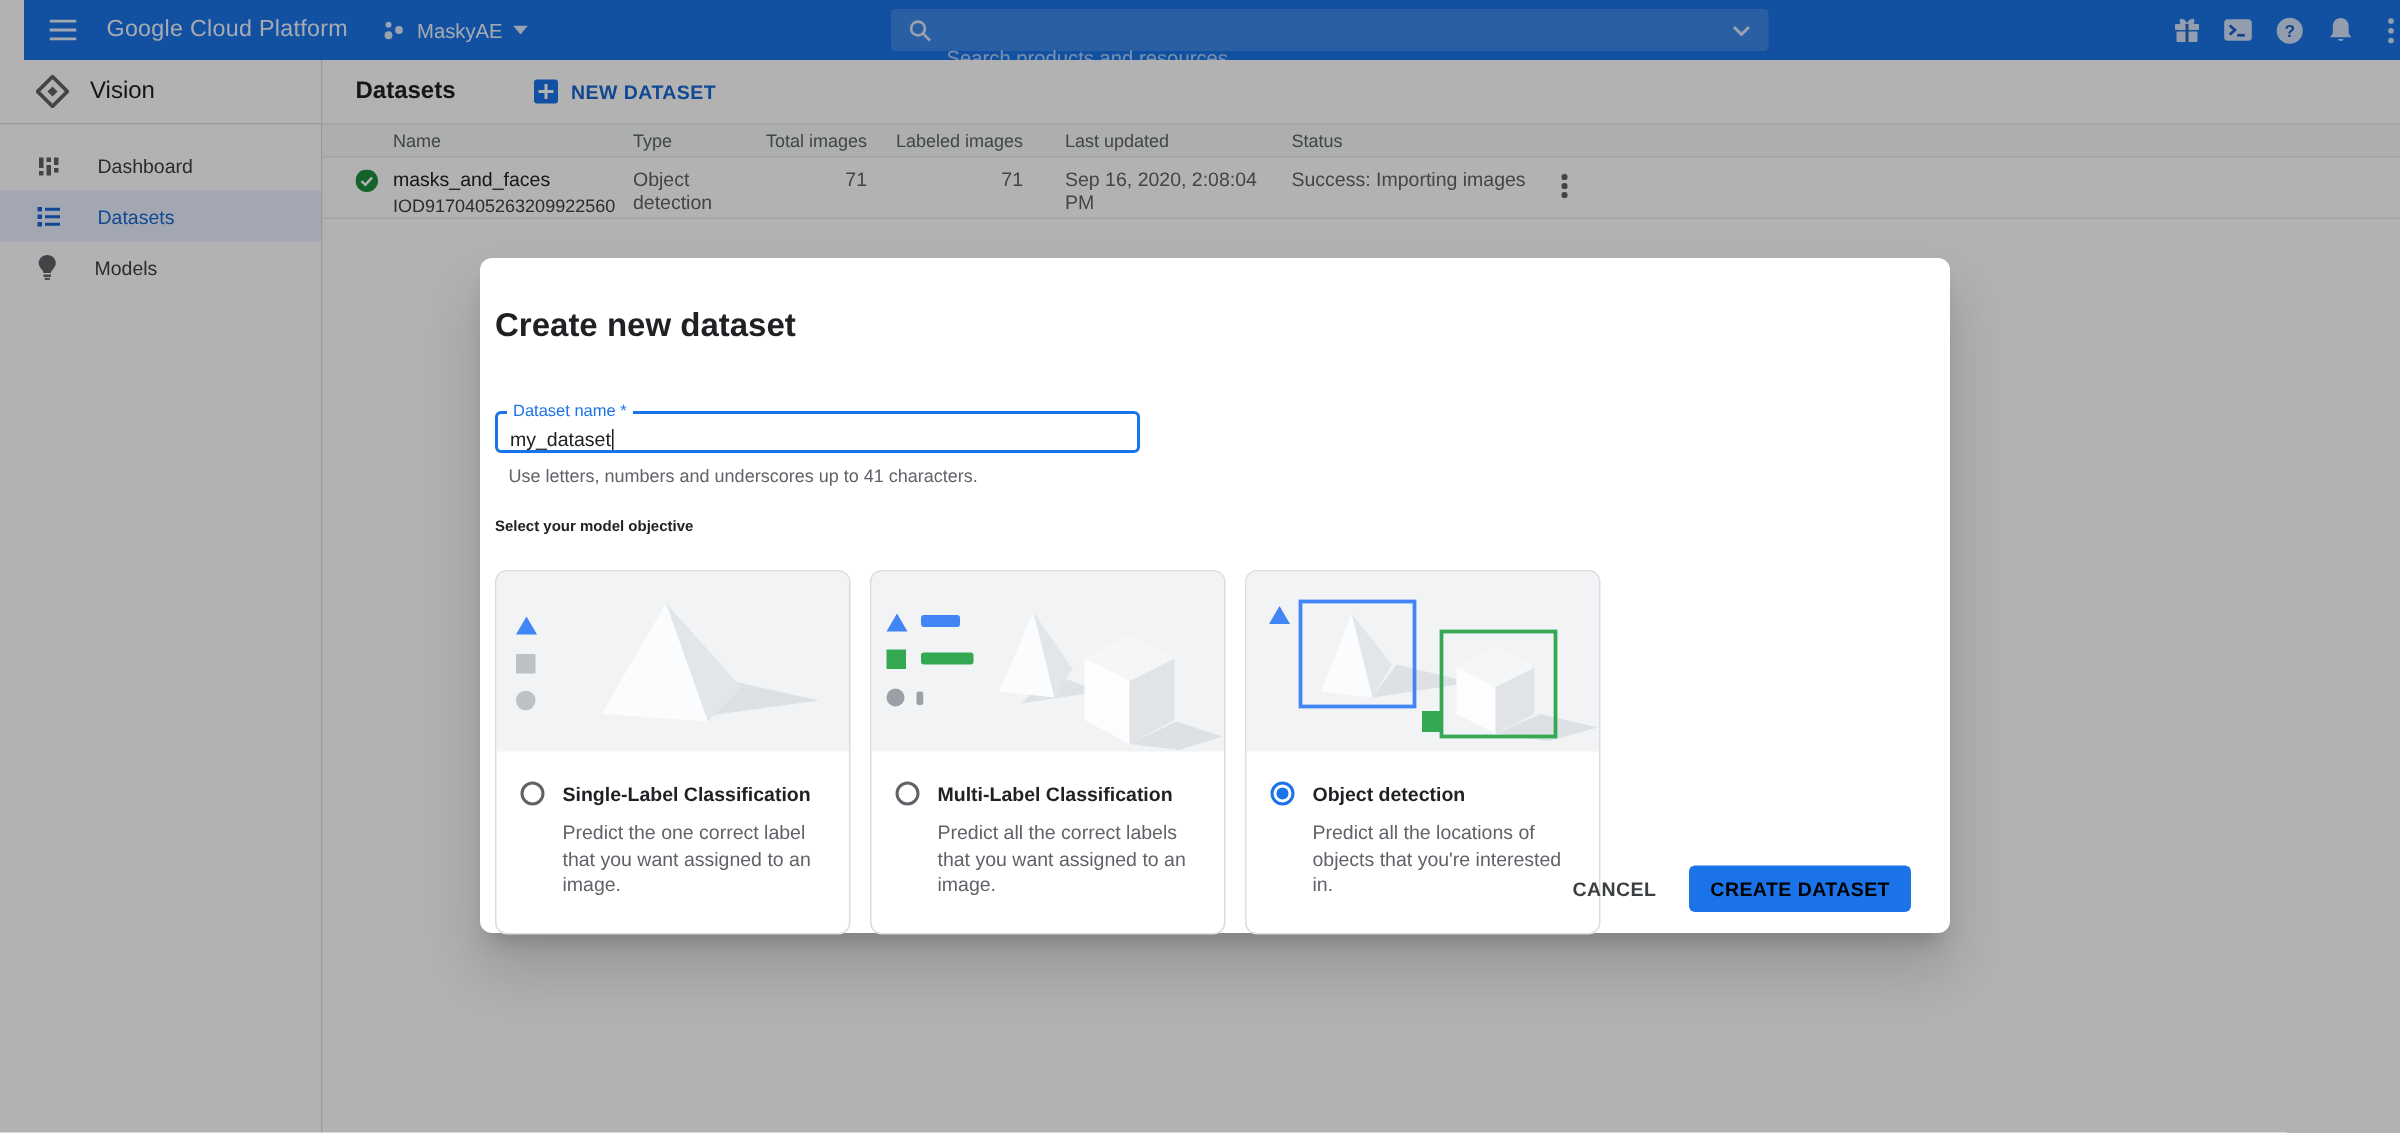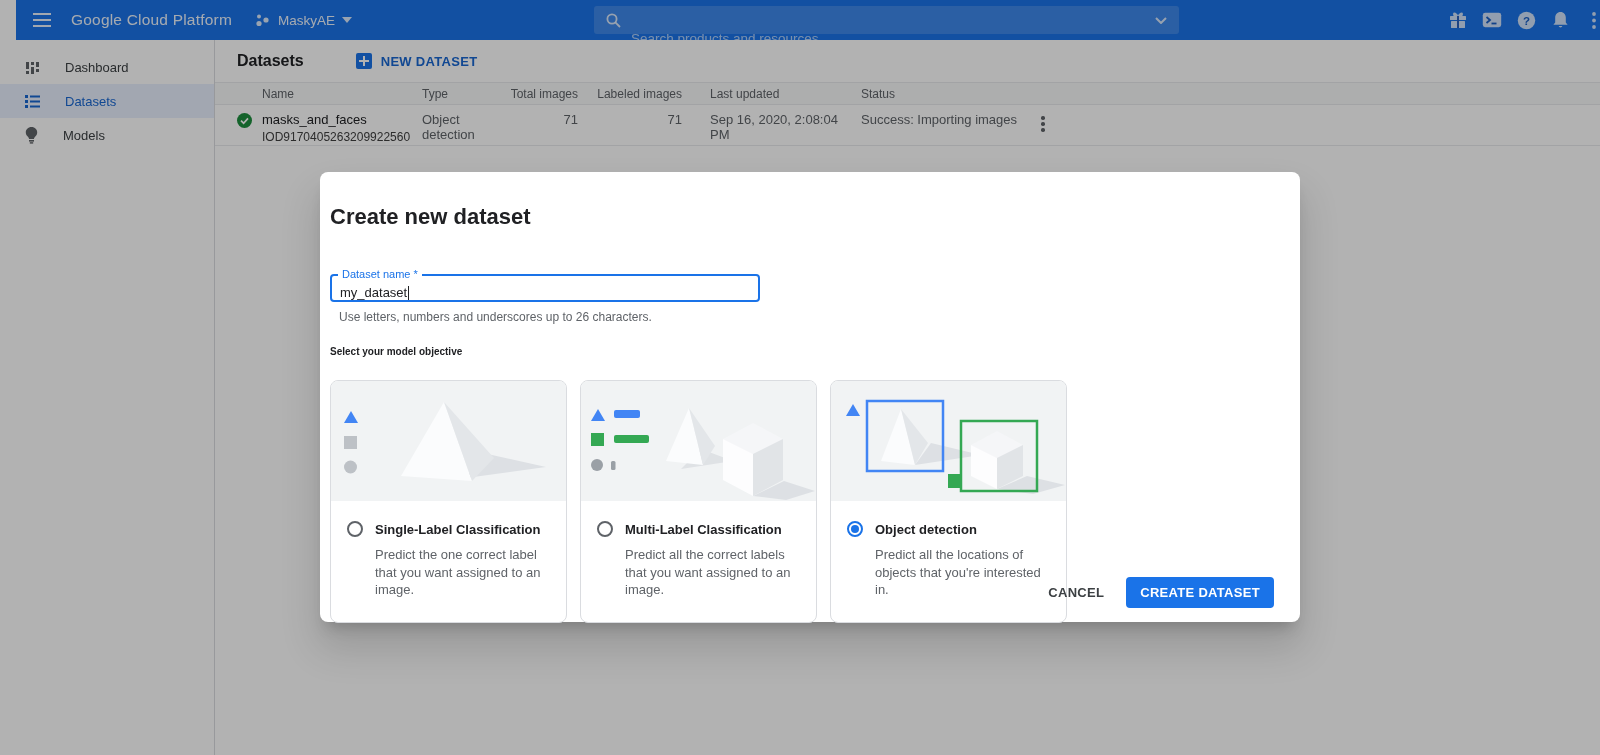--- a/index.html
+++ b/index.html
@@ -81,21 +81,21 @@
   .radio { width:16px; height:16px; border:2px solid #5f6368; border-radius:50%; position:relative; flex:0 0 auto; cursor:pointer; }
   .radio.checked { border-color:var(--accent-blue,#1a73e8); }
   .radio.checked::after { content:""; position:absolute; left:2px; top:2px; width:8px; height:8px;
     border-radius:50%; background:var(--accent-blue,#1a73e8); }
   .card-title { font-size:13px; font-weight:bold; color:#202124; }
   .card-desc { margin:9px 0 0 28px; font-size:13px; color:#5f6368; line-height:1.35; }
 
   .modal-actions { position:absolute; right:26px; bottom:14px; display:flex; align-items:center; gap:12px; }
   .cancel-btn { font-size:13px; font-weight:bold; color:#3c4043; letter-spacing:.3px; padding:8px 10px;
     background:none; border:none; cursor:pointer; font-family:"Liberation Sans",sans-serif; }
-  .create-btn { font-size:13px; font-weight:bold; color:#ffffff; letter-spacing:.3px;
+  .create-btn { font-size:13px; font-weight:bold; color:#000000; letter-spacing:.3px;
     background:var(--accent-blue,#1a73e8); border:none; border-radius:4px; padding:8px 14px; cursor:pointer;
     font-family:"Liberation Sans",sans-serif; }
 </style>
 </head>
 <body>
 
 <div class="screen">
 
   <header class="topbar">
     <div class="hamburger">
@@ -170,20 +170,29 @@
               <circle cx="2" cy="2" r="1.9"></circle>
               <circle cx="2" cy="8.5" r="1.9"></circle>
               <circle cx="2" cy="15" r="1.9"></circle>
             </g>
           </svg>
       </div>
     </div>
   </header>
 
   <aside class="sidebar">
+    <div class="sidebar-header">
+      <svg width="22" height="22" viewBox="0 0 22 22">
+        <g transform="rotate(45 11 11)">
+            <rect x="4" y="4" width="14" height="14" fill="none" stroke="#5f6368" stroke-width="2.4"></rect>
+            <rect x="8.6" y="8.6" width="4.8" height="4.8" fill="#5f6368"></rect>
+          </g>
+      </svg>
+      <span class="sidebar-title">Vision</span>
+    </div>
     <nav class="nav">
       <div class="nav-item">
         <svg width="17" height="17" viewBox="0 0 17 17">
           <g fill="#5f6368">
               <rect x="2" y="3" width="3" height="7"></rect>
               <rect x="2" y="12" width="3" height="3"></rect>
               <rect x="7" y="3" width="3" height="3"></rect>
               <rect x="7" y="8" width="3" height="7"></rect>
               <rect x="12" y="3" width="3" height="5"></rect>
               <rect x="12" y="10" width="3" height="3"></rect>
@@ -264,21 +273,21 @@
   <div class="scrim"></div>
 
   <div class="modal">
     <h2 class="modal-title">Create new dataset</h2>
 
     <div class="field">
       <span class="field-label">Dataset name *</span>
       <span class="field-value">my_dataset</span>
         <span class="caret"></span>
     </div>
-    <div class="helper">Use letters, numbers and underscores up to 26 characters.</div>
+    <div class="helper">Use letters, numbers and underscores up to 41 characters.</div>
 
     <div class="objective-label">Select your model objective</div>
 
     <div class="cards">
 
       <div class="card">
         <div class="card-img">
           <svg width="237" height="120" viewBox="0 0 237 120">
             <polygon points="135,97 215,86 152,72" fill="#dde0e4"></polygon>
             <polygon points="113,21 70,95 141,100" fill="#fbfcfd"></polygon>

